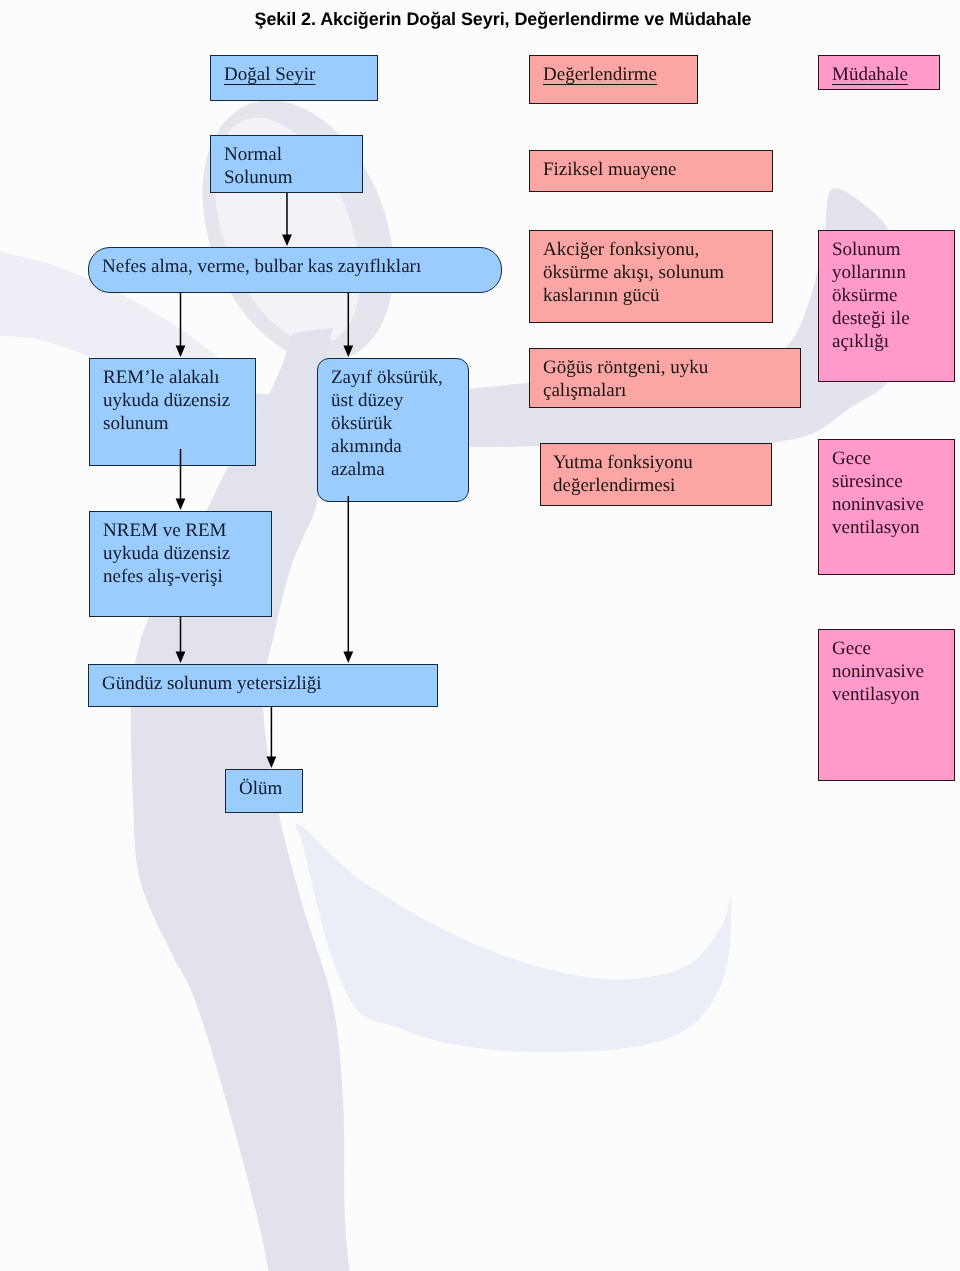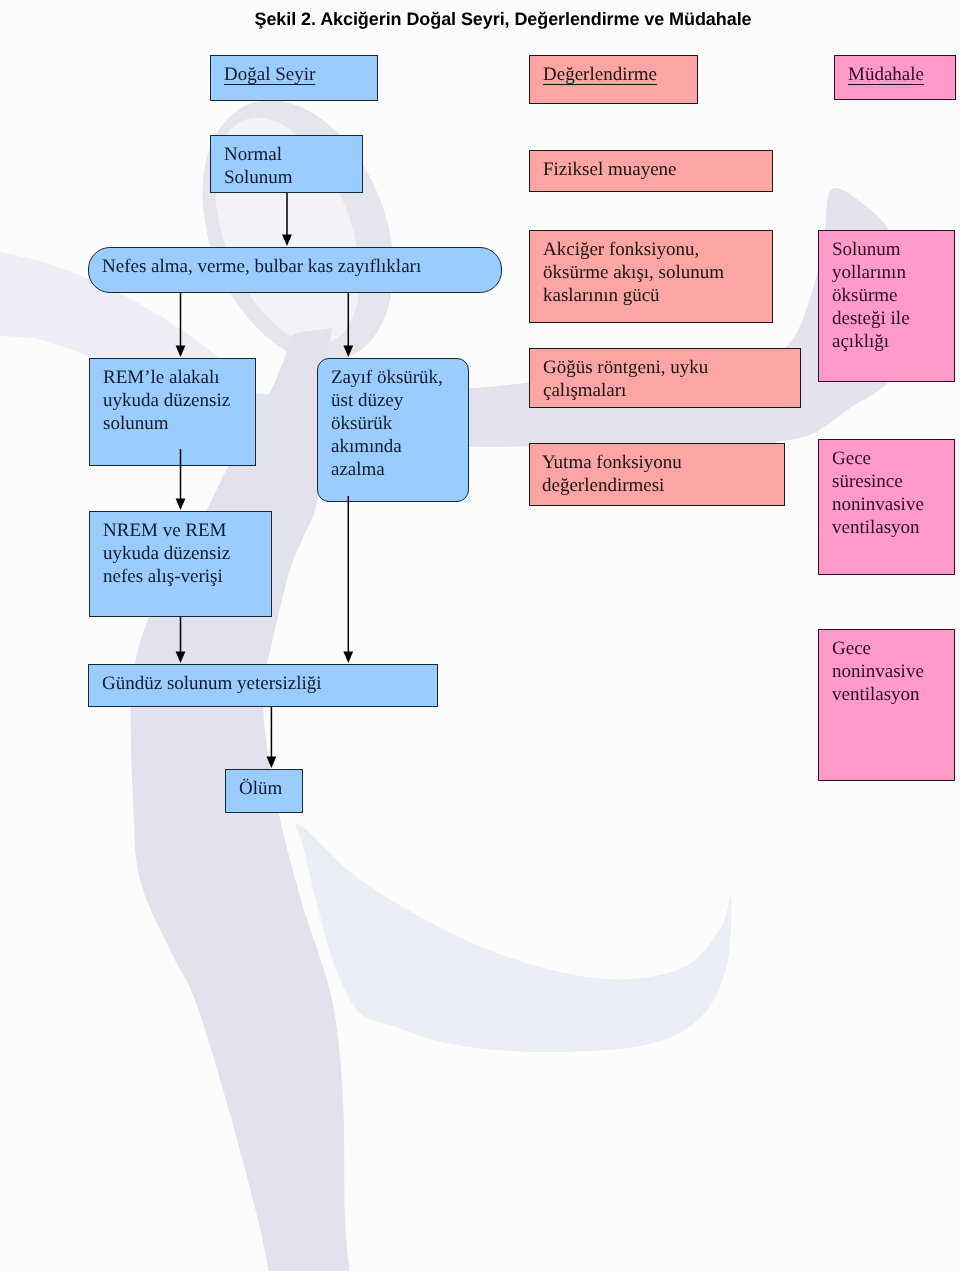--- a/index.html
+++ b/index.html
@@ -38,21 +38,21 @@
 
   <path d="M 300.0 332.0 C 298.0 334.7 293.0 330.0 290.0 340.0 C 286.3 351.7 285.0 358.0 280.0 370.0 C 275.0 382.0 268.5 396.2 260.0 412.0 C 251.5 427.8 238.5 447.5 229.0 465.0 C 219.5 482.5 212.5 499.7 203.0 517.0 C 193.5 534.3 180.5 553.5 172.0 569.0 C 163.5 584.5 157.7 596.5 152.0 610.0 C 146.3 623.5 141.5 635.0 138.0 650.0 C 134.5 665.0 131.8 675.0 131.0 700.0 C 130.2 725.0 131.5 770.0 133.0 800.0 C 134.5 830.0 133.8 855.0 140.0 880.0 C 146.2 905.0 160.8 930.0 170.0 950.0 C 179.2 970.0 185.7 975.0 195.0 1000.0 C 204.3 1025.0 215.5 1063.3 226.0 1100.0 C 236.5 1136.7 250.3 1188.3 258.0 1220.0 C 265.7 1251.7 269.7 1278.3 272.0 1290.0 L 352 1290 C 350.8 1278.3 346.5 1251.7 345.0 1220.0 C 343.5 1188.3 345.2 1136.7 343.0 1100.0 C 340.8 1063.3 339.0 1033.3 332.0 1000.0 C 325.0 966.7 310.3 933.3 301.0 900.0 C 291.7 866.7 282.3 833.3 276.0 800.0 C 269.7 766.7 263.2 728.3 263.0 700.0 C 262.8 671.7 270.5 651.7 275.0 630.0 C 279.5 608.3 285.5 585.0 290.0 570.0 C 294.5 555.0 297.8 550.0 302.0 540.0 C 306.2 530.0 311.7 521.7 315.0 510.0 C 318.3 498.3 321.5 483.3 322.0 470.0 C 322.5 456.7 318.7 443.3 318.0 430.0 C 317.3 416.7 316.0 405.0 318.0 390.0 C 320.0 375.0 327.0 355.0 330.0 340.0 C 332.0 330.0 332.0 330.0 333.0 328.0 Z" fill="#E1E2EC"></path>
 
   <path d="M 300.0 825.0 C 310.2 830.7 335.2 862.8 365.0 883.0 C 394.8 903.2 440.8 930.2 479.0 946.0 C 517.2 961.8 560.5 974.2 594.0 978.0 C 627.5 981.8 659.0 977.2 680.0 969.0 C 701.0 960.8 711.5 941.0 720.0 929.0 C 728.5 917.0 730.0 890.3 731.0 897.0 C 732.0 903.7 731.7 948.3 726.0 969.0 C 720.3 989.7 711.3 1008.2 697.0 1021.0 C 682.7 1033.8 666.7 1040.8 640.0 1046.0 C 613.3 1051.2 568.5 1052.3 537.0 1052.0 C 505.5 1051.7 475.0 1048.3 451.0 1044.0 C 427.0 1039.7 408.3 1031.3 393.0 1026.0 C 377.7 1020.7 368.5 1021.5 359.0 1012.0 C 349.5 1002.5 342.7 985.7 336.0 969.0 C 329.3 952.3 324.3 932.0 319.0 912.0 C 313.7 892.0 307.2 863.5 304.0 849.0 C 300.8 834.5 289.8 819.3 300.0 825.0 Z" fill="#EBEDF7"></path>
 </svg>
 
 <div class="title">Şekil 2. Akciğerin Doğal Seyri, Değerlendirme ve Müdahale</div>
 
 <div class="box blue hdr" style="left:210px;top:55px;width:168px;height:46px;"><span class="u">Doğal Seyir</span></div>
 <div class="box yellow hdr" style="left:529px;top:55px;width:169px;height:49px;"><span class="u">Değerlendirme</span></div>
-<div class="box pink hdr" style="left:818px;top:55px;width:122px;height:45px;margin-left:16px;"><span class="u">Müdahale</span></div>
+<div class="box pink hdr" style="left:818px;top:55px;width:122px;height:35px;"><span class="u">Müdahale</span></div>
 
 <div class="box blue" style="left:210px;top:135px;width:153px;height:58px;">Normal
 Solunum</div>
 <div class="box yellow" style="left:529px;top:150px;width:244px;height:42px;">Fiziksel muayene</div>
 <div class="box blue" style="left:88px;top:247px;width:414px;height:46px;border-radius:22px;">Nefes alma, verme, bulbar kas zayıflıkları</div>
 <div class="box yellow" style="left:529px;top:230px;width:244px;height:93px;">Akciğer fonksiyonu,
 öksürme akışı, solunum
 kaslarının gücü</div>
 <div class="box pink" style="left:818px;top:230px;width:137px;height:152px;">Solunum
 yollarının
@@ -62,21 +62,21 @@
 <div class="box blue" style="left:89px;top:358px;width:167px;height:108px;">REM’le alakalı
 uykuda düzensiz
 solunum</div>
 <div class="box blue" style="left:317px;top:358px;width:152px;height:144px;border-radius:12px;">Zayıf öksürük,
 üst düzey
 öksürük
 akımında
 azalma</div>
 <div class="box yellow" style="left:529px;top:348px;width:272px;height:60px;">Göğüs röntgeni, uyku
 çalışmaları</div>
-<div class="box yellow" style="left:529px;top:443px;width:256px;height:63px;padding-left:12px;">Yutma fonksiyonu
+<div class="box yellow" style="left:540px;top:443px;width:232px;height:63px;padding-left:12px;">Yutma fonksiyonu
 değerlendirmesi</div>
 <div class="box blue" style="left:89px;top:511px;width:183px;height:106px;">NREM ve REM
 uykuda düzensiz
 nefes alış-verişi</div>
 <div class="box pink" style="left:818px;top:439px;width:137px;height:136px;">Gece
 süresince
 noninvasive
 ventilasyon</div>
 <div class="box blue" style="left:88px;top:664px;width:350px;height:43px;">Gündüz solunum yetersizliği</div>
 <div class="box pink" style="left:818px;top:629px;width:137px;height:152px;">Gece

